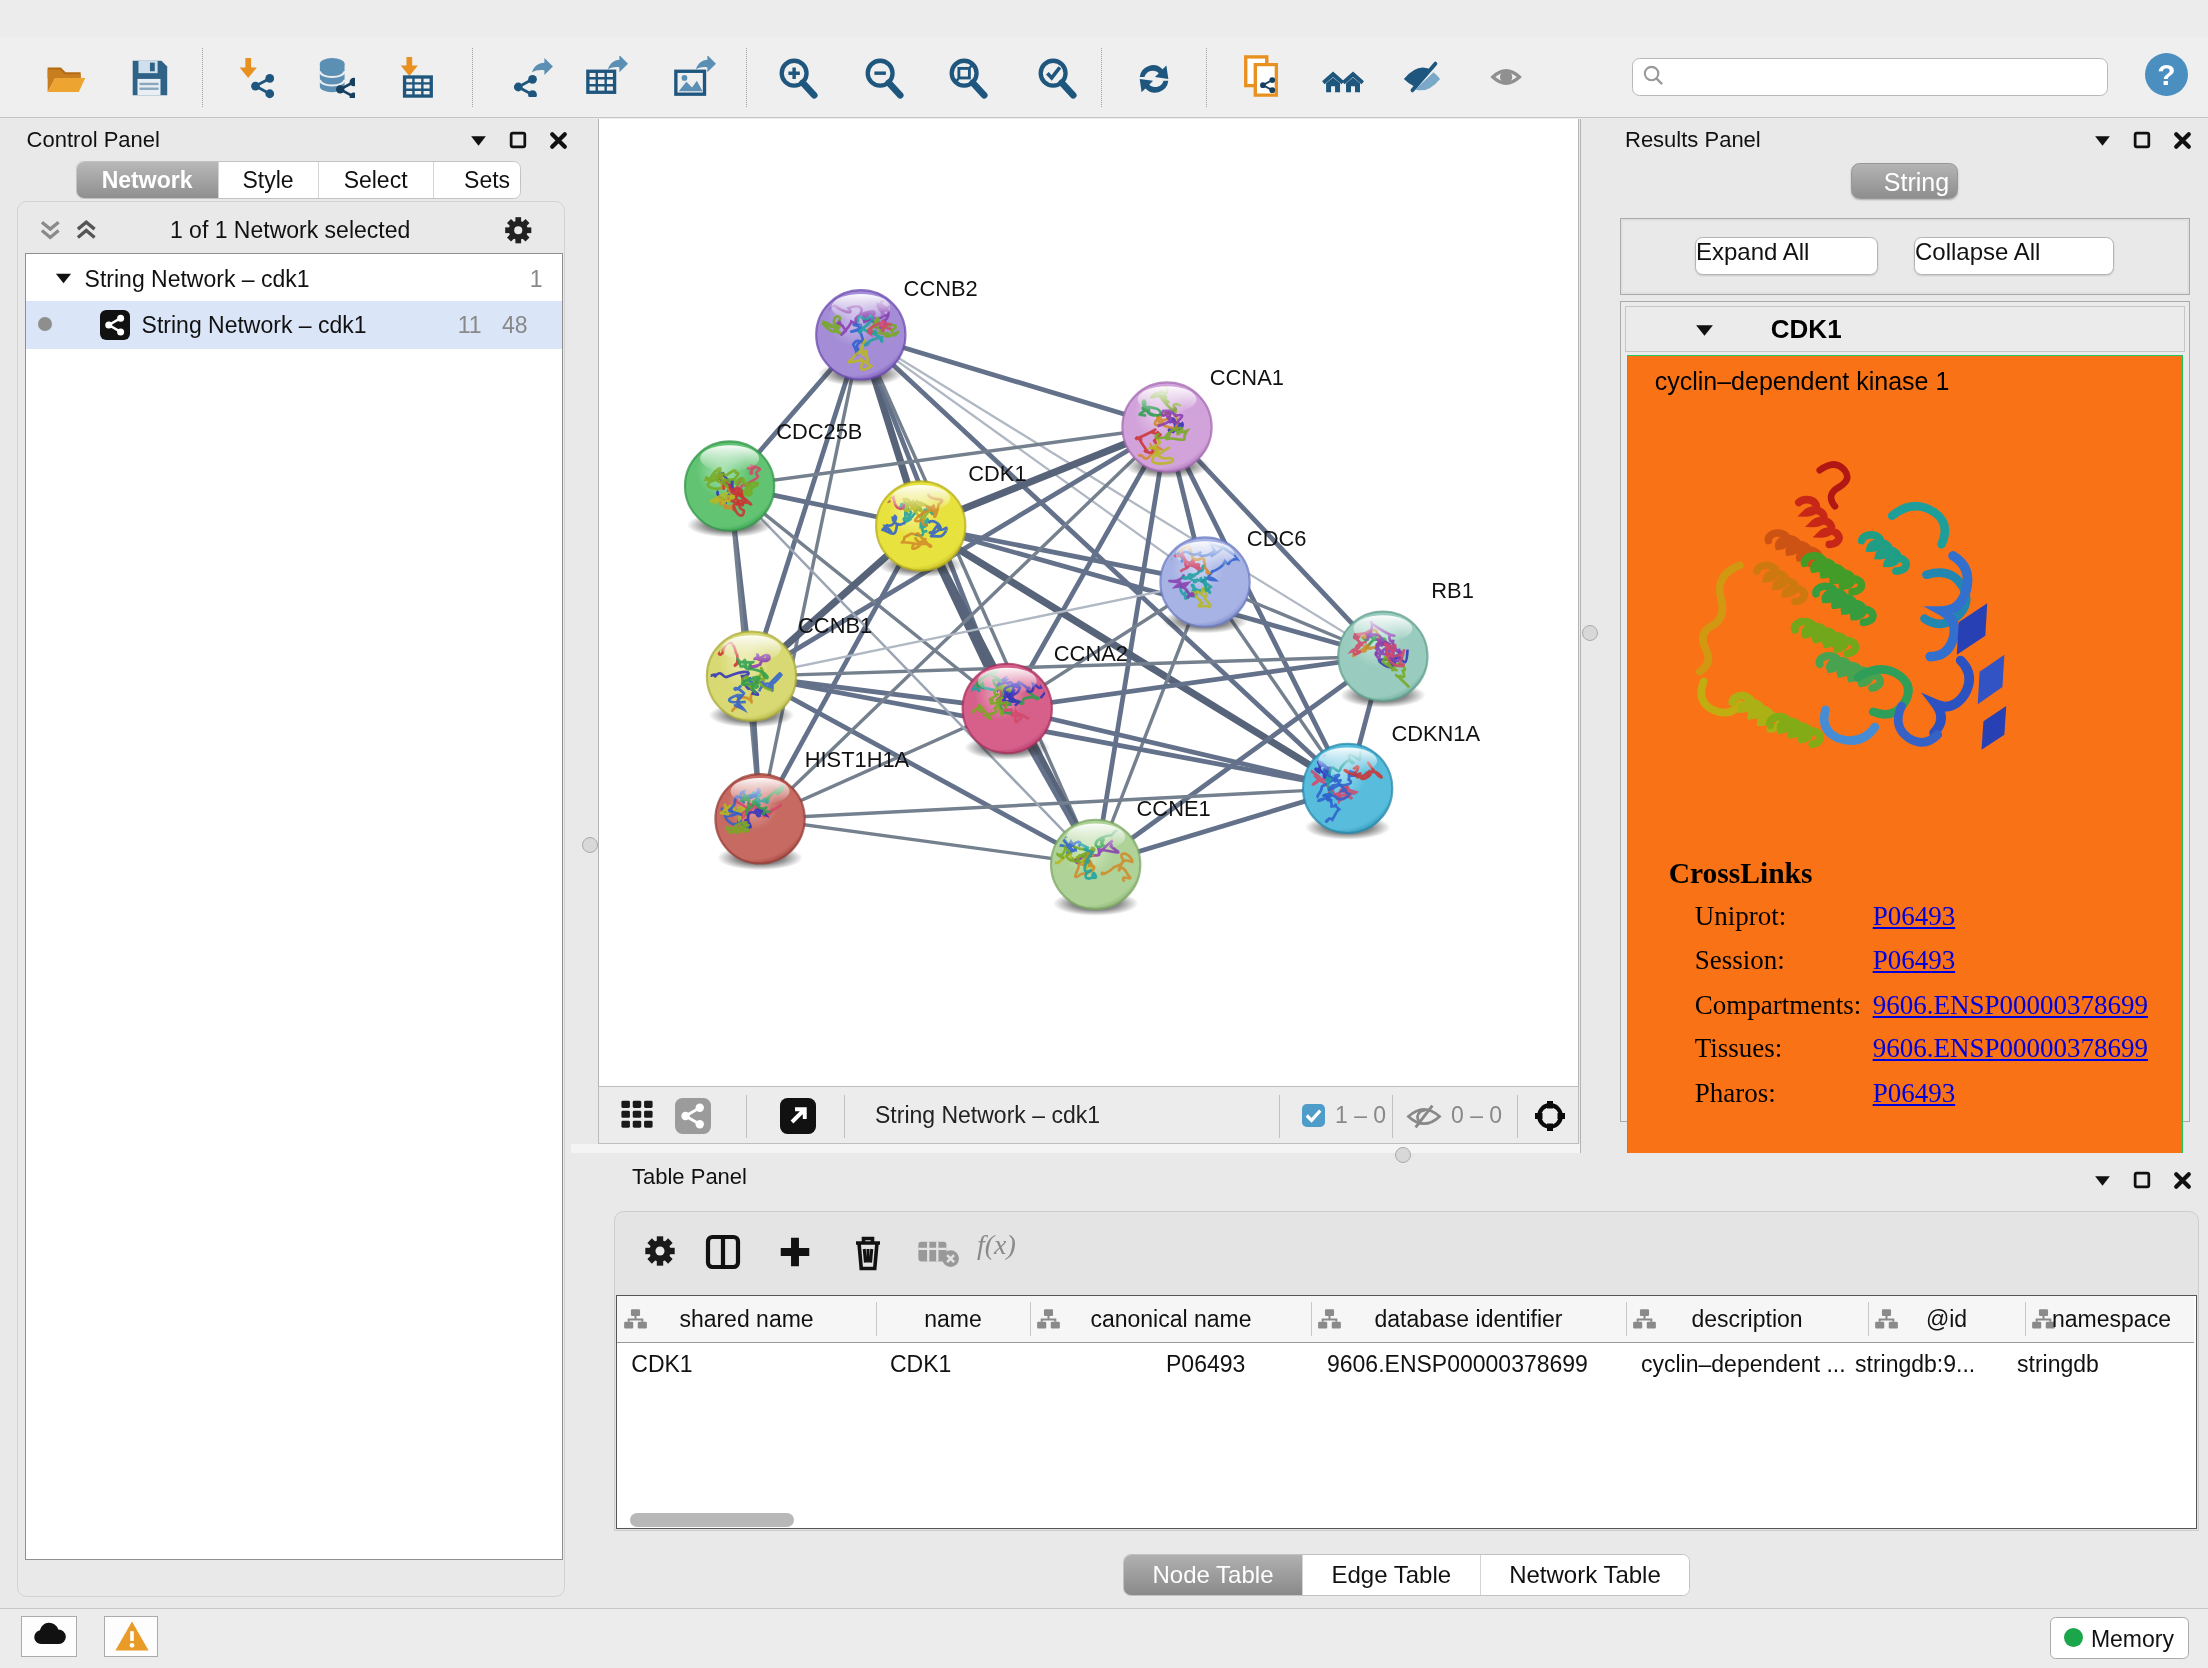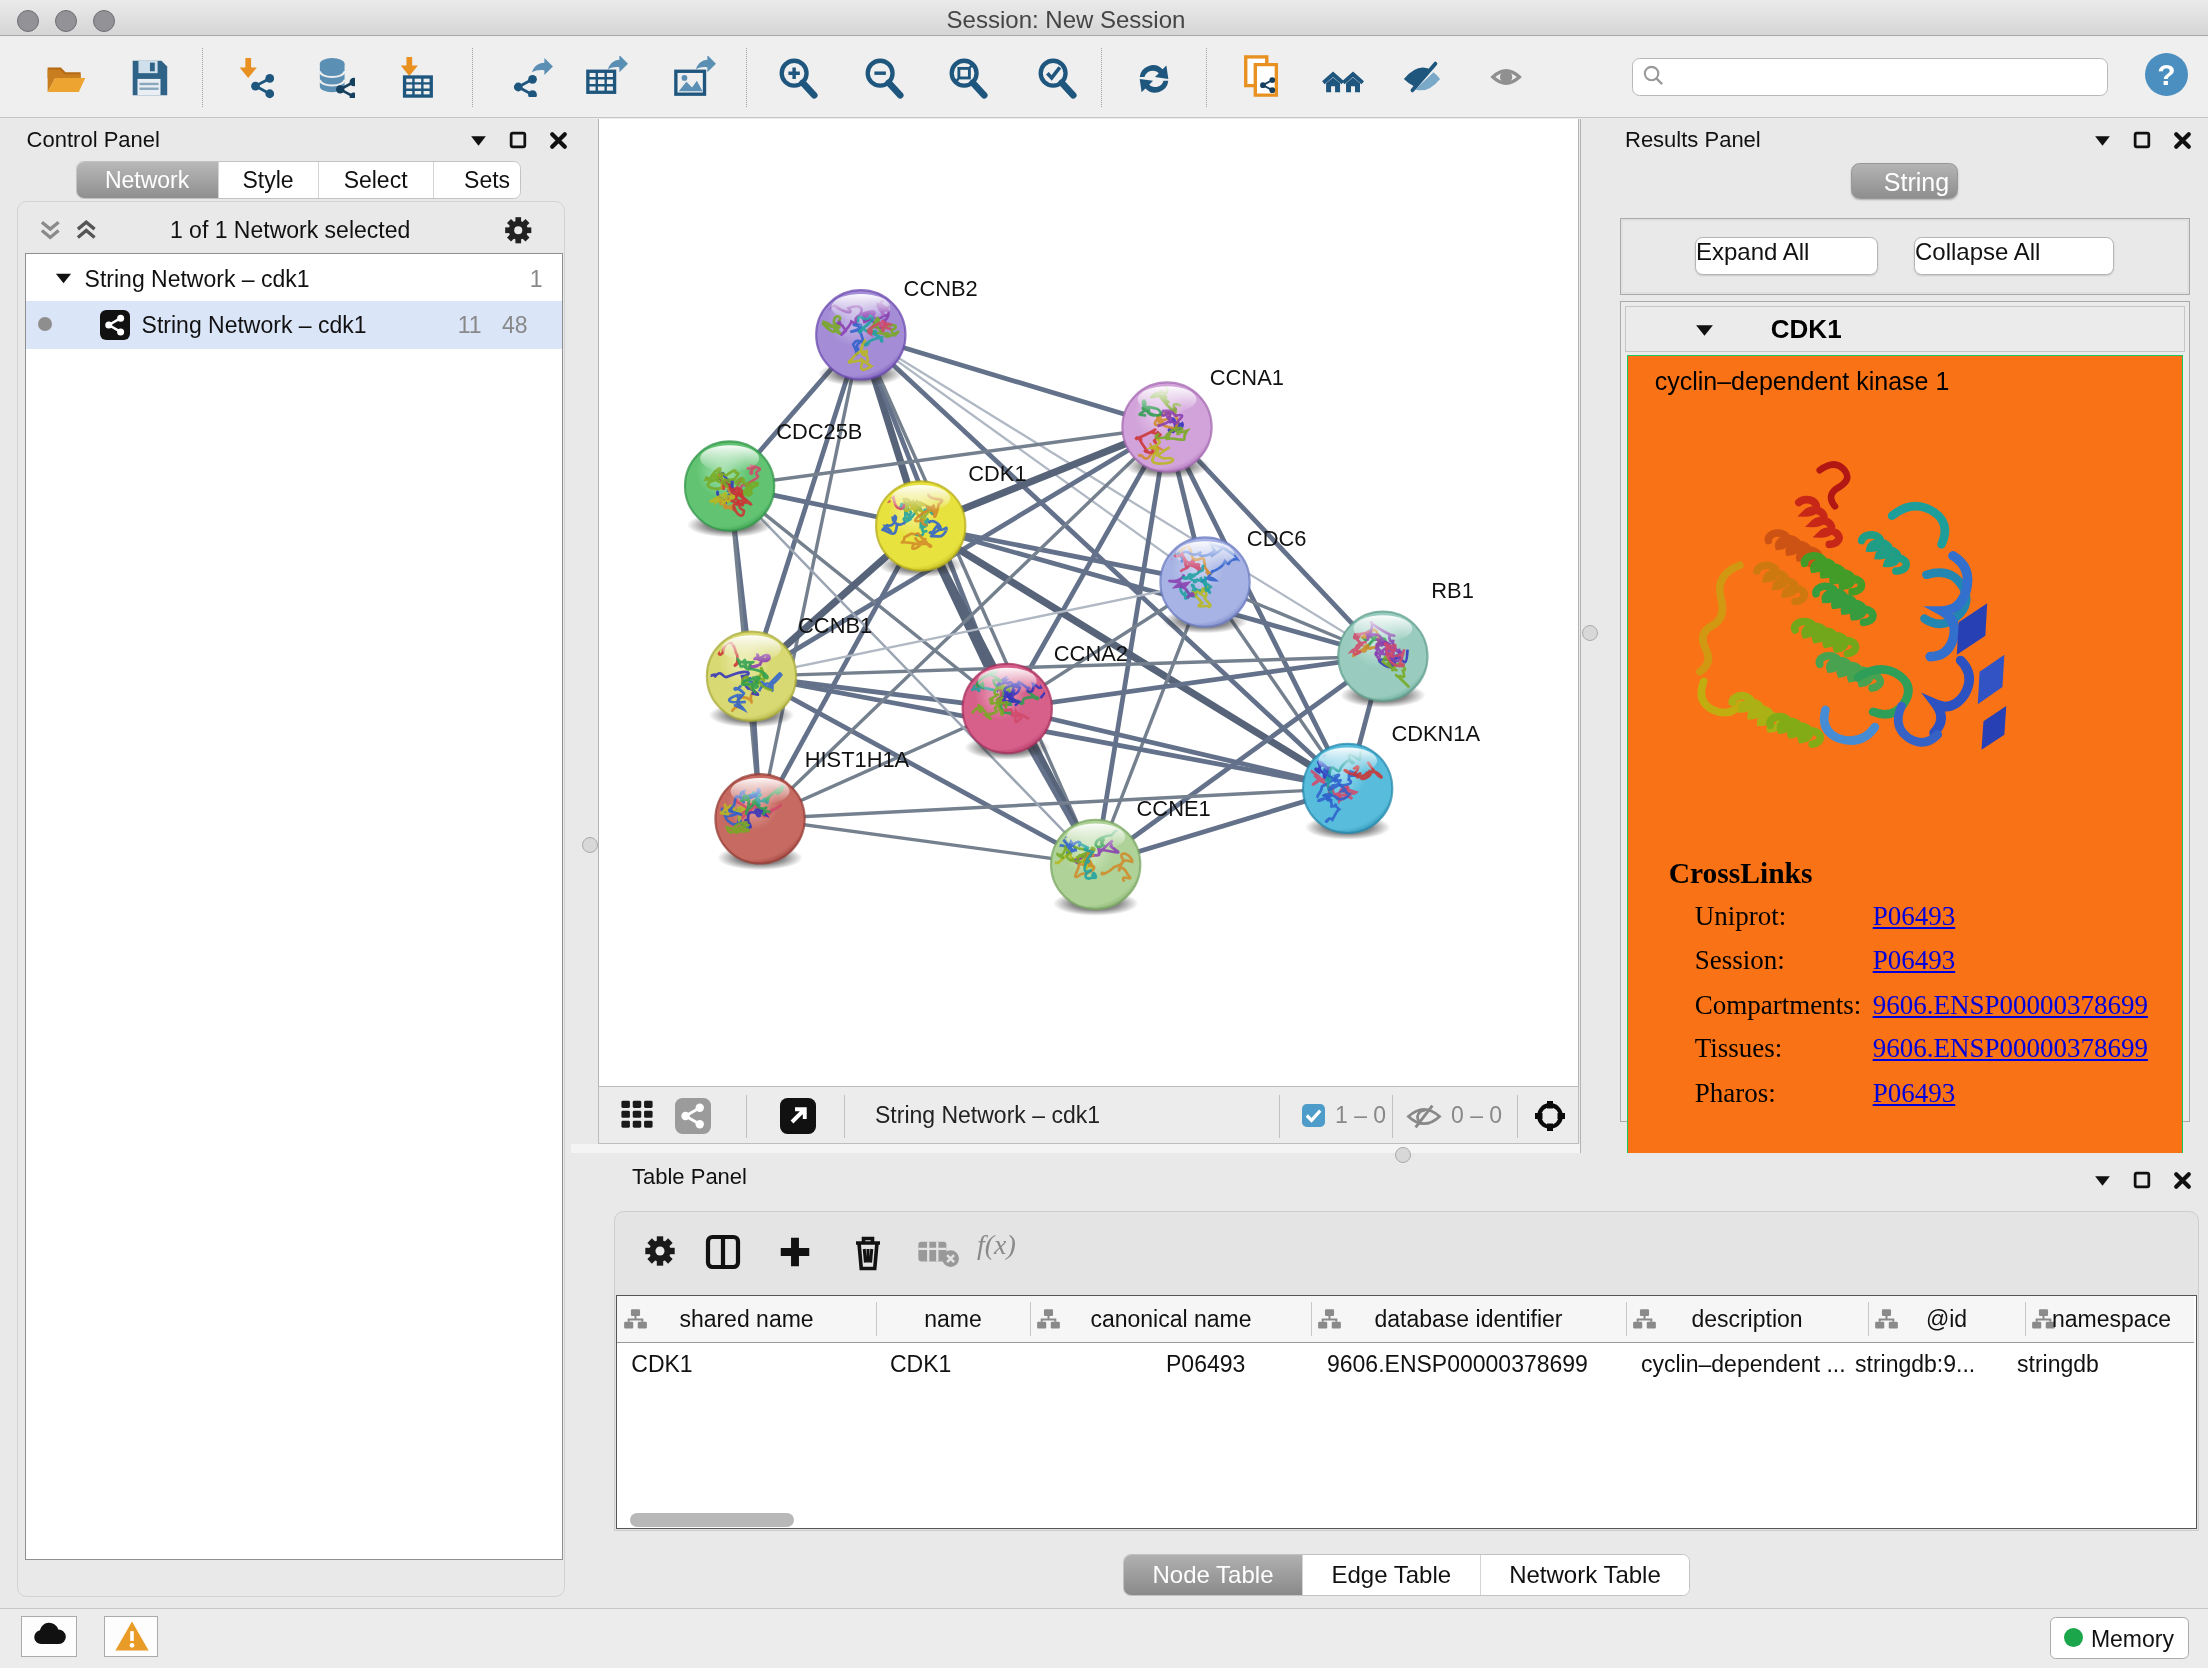--- a/index.html
+++ b/index.html
@@ -64,26 +64,20 @@
 .ttab { font-size:24px; color:#111; text-align:center; line-height:40px; background:#fff; border-left:1px solid #d4d4d4; padding:0 28.5px;}
 .ttab.sel { background:linear-gradient(#b0b0b0,#8a8a8a); color:#fff; border-left:none;}
 
 
 #statusbar { position:absolute; left:0; top:1608px; width:2208px; height:60px; background:#ececec; border-top:1px solid #c8c8c8;}
 .sbtn { position:absolute; top:6.7px; height:41px; background:#fdfdfd; border:1px solid #ababab; }
 #membtn { position:absolute; left:2050px; top:7.6px; width:139px; height:42px; background:#fff; border:1px solid #ababab; border-radius:5.7px; font-size:23px; color:#111;}
 </style></head>
 <body>
 <div id="win">
-  <div id="titlebar">
-    <div class="tl" style="left:17px;"></div>
-      <div class="tl" style="left:55px;"></div>
-      <div class="tl" style="left:93px;"></div>
-    <div id="title">Session: New Session</div>
-  </div>
   <div id="toolbar">
       <div class="tbi" style="left:42px;width:49px;height:46px;"><svg width="49" height="46" viewBox="0 0 52 48" style="">
           <path d="M6 14 h14 l5 5 h16 v6 H6 z" fill="#b56a14"></path>
 <path d="M6 40 V16 h13 l5 5 h17 v4 H14 L6 40" fill="#c87d1f"></path>
 <path d="M14 25 h32 l-7 15 H6 z" fill="#eda430"></path>
         </svg></div>
 <div class="tbi" style="left:126px;width:46px;height:46px;"><svg width="46" height="46" viewBox="0 0 48 48" style="">
           <path d="M7 7 h30 l6 6 v30 H7 z" fill="#2e6287"></path>
 <rect x="13" y="7" width="20" height="13" fill="#cfe0ec"></rect>
 <rect x="25" y="9" width="5" height="9" fill="#2e6287"></rect>
@@ -217,21 +211,21 @@
           <path d="M3 6 h14 l-7 9 z" fill="#111"></path>
         </svg>
         <svg width="21" height="21" viewBox="0 0 20 20">
           <rect x="3" y="3" width="13" height="13" fill="none" stroke="#111" stroke-width="2.6" rx="1.5"></rect>
         </svg>
         <svg width="21" height="21" viewBox="0 0 20 20">
           <path d="M4 4 L16 16 M16 4 L4 16" stroke="#111" stroke-width="4" stroke-linecap="round"></path>
         </svg>
       </div>
   <div id="ctabs">
-    <div class="ctab sel" style="width:141px;">Network</div>
+    <div class="ctab sel" style="width:141px;font-weight:bold;">Network</div>
     <div class="ctab" style="width:100px;">Style</div>
     <div class="ctab" style="width:115px;">Select</div>
     <div class="ctab" style="width:87px;padding-left:21px;">Sets</div>
   </div>
   <div id="cbody"></div>
   <div id="netselbar">
     <svg width="28.5" height="25" viewBox="0 0 20 18" style="position:absolute;left:13.3px;top:9.5px;">
           <path d="M4 3 l6 5 6 -5 M4 9 l6 5 6 -5" stroke="#8a8a8a" stroke-width="2.4" fill="none"></path>
         </svg>
     <svg width="28.5" height="25" viewBox="0 0 20 18" style="position:absolute;left:49px;top:9.5px;">

